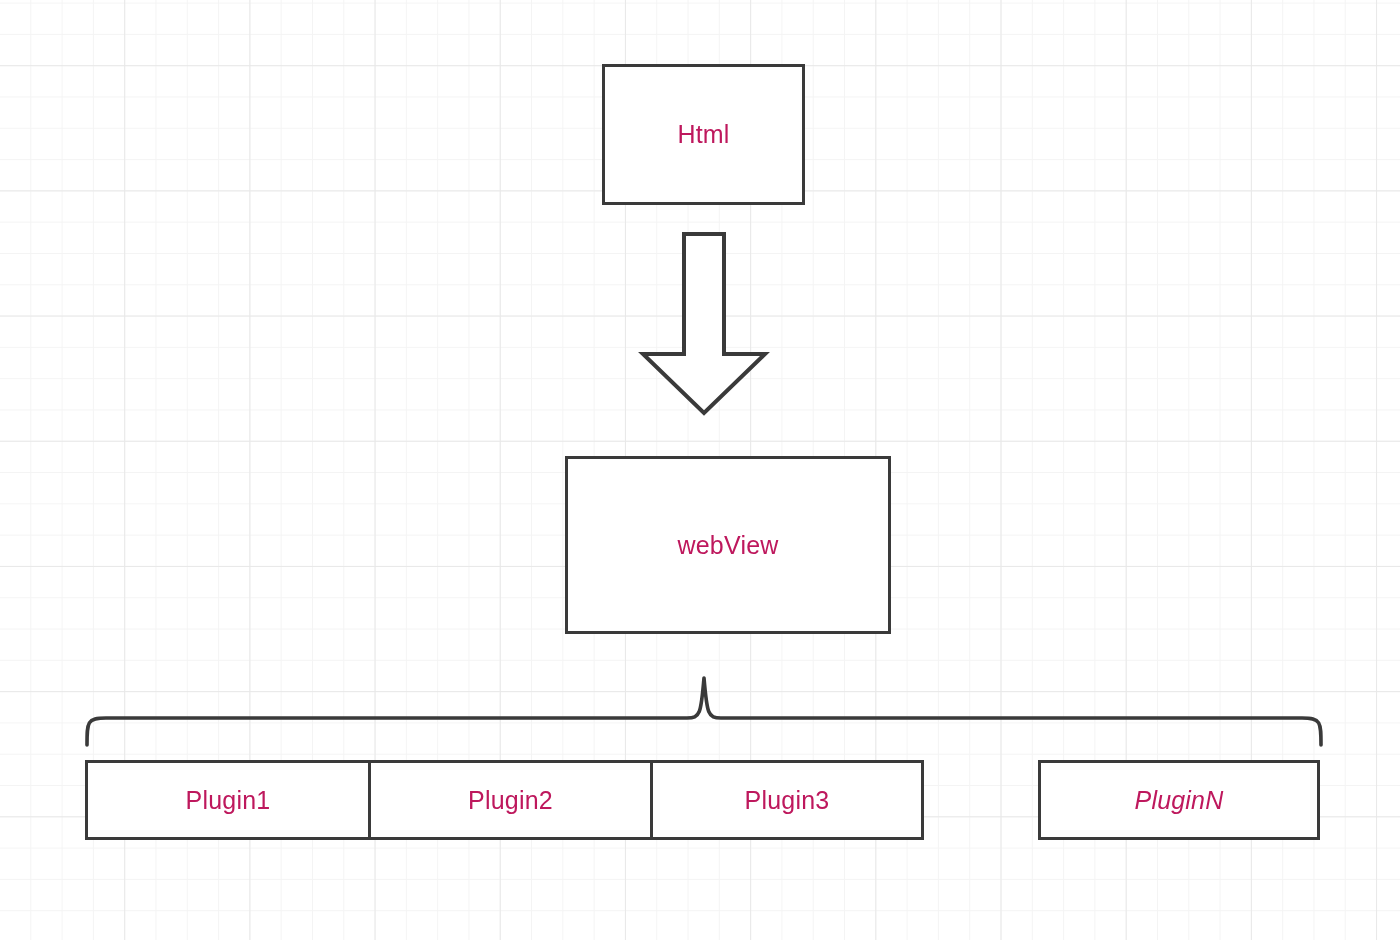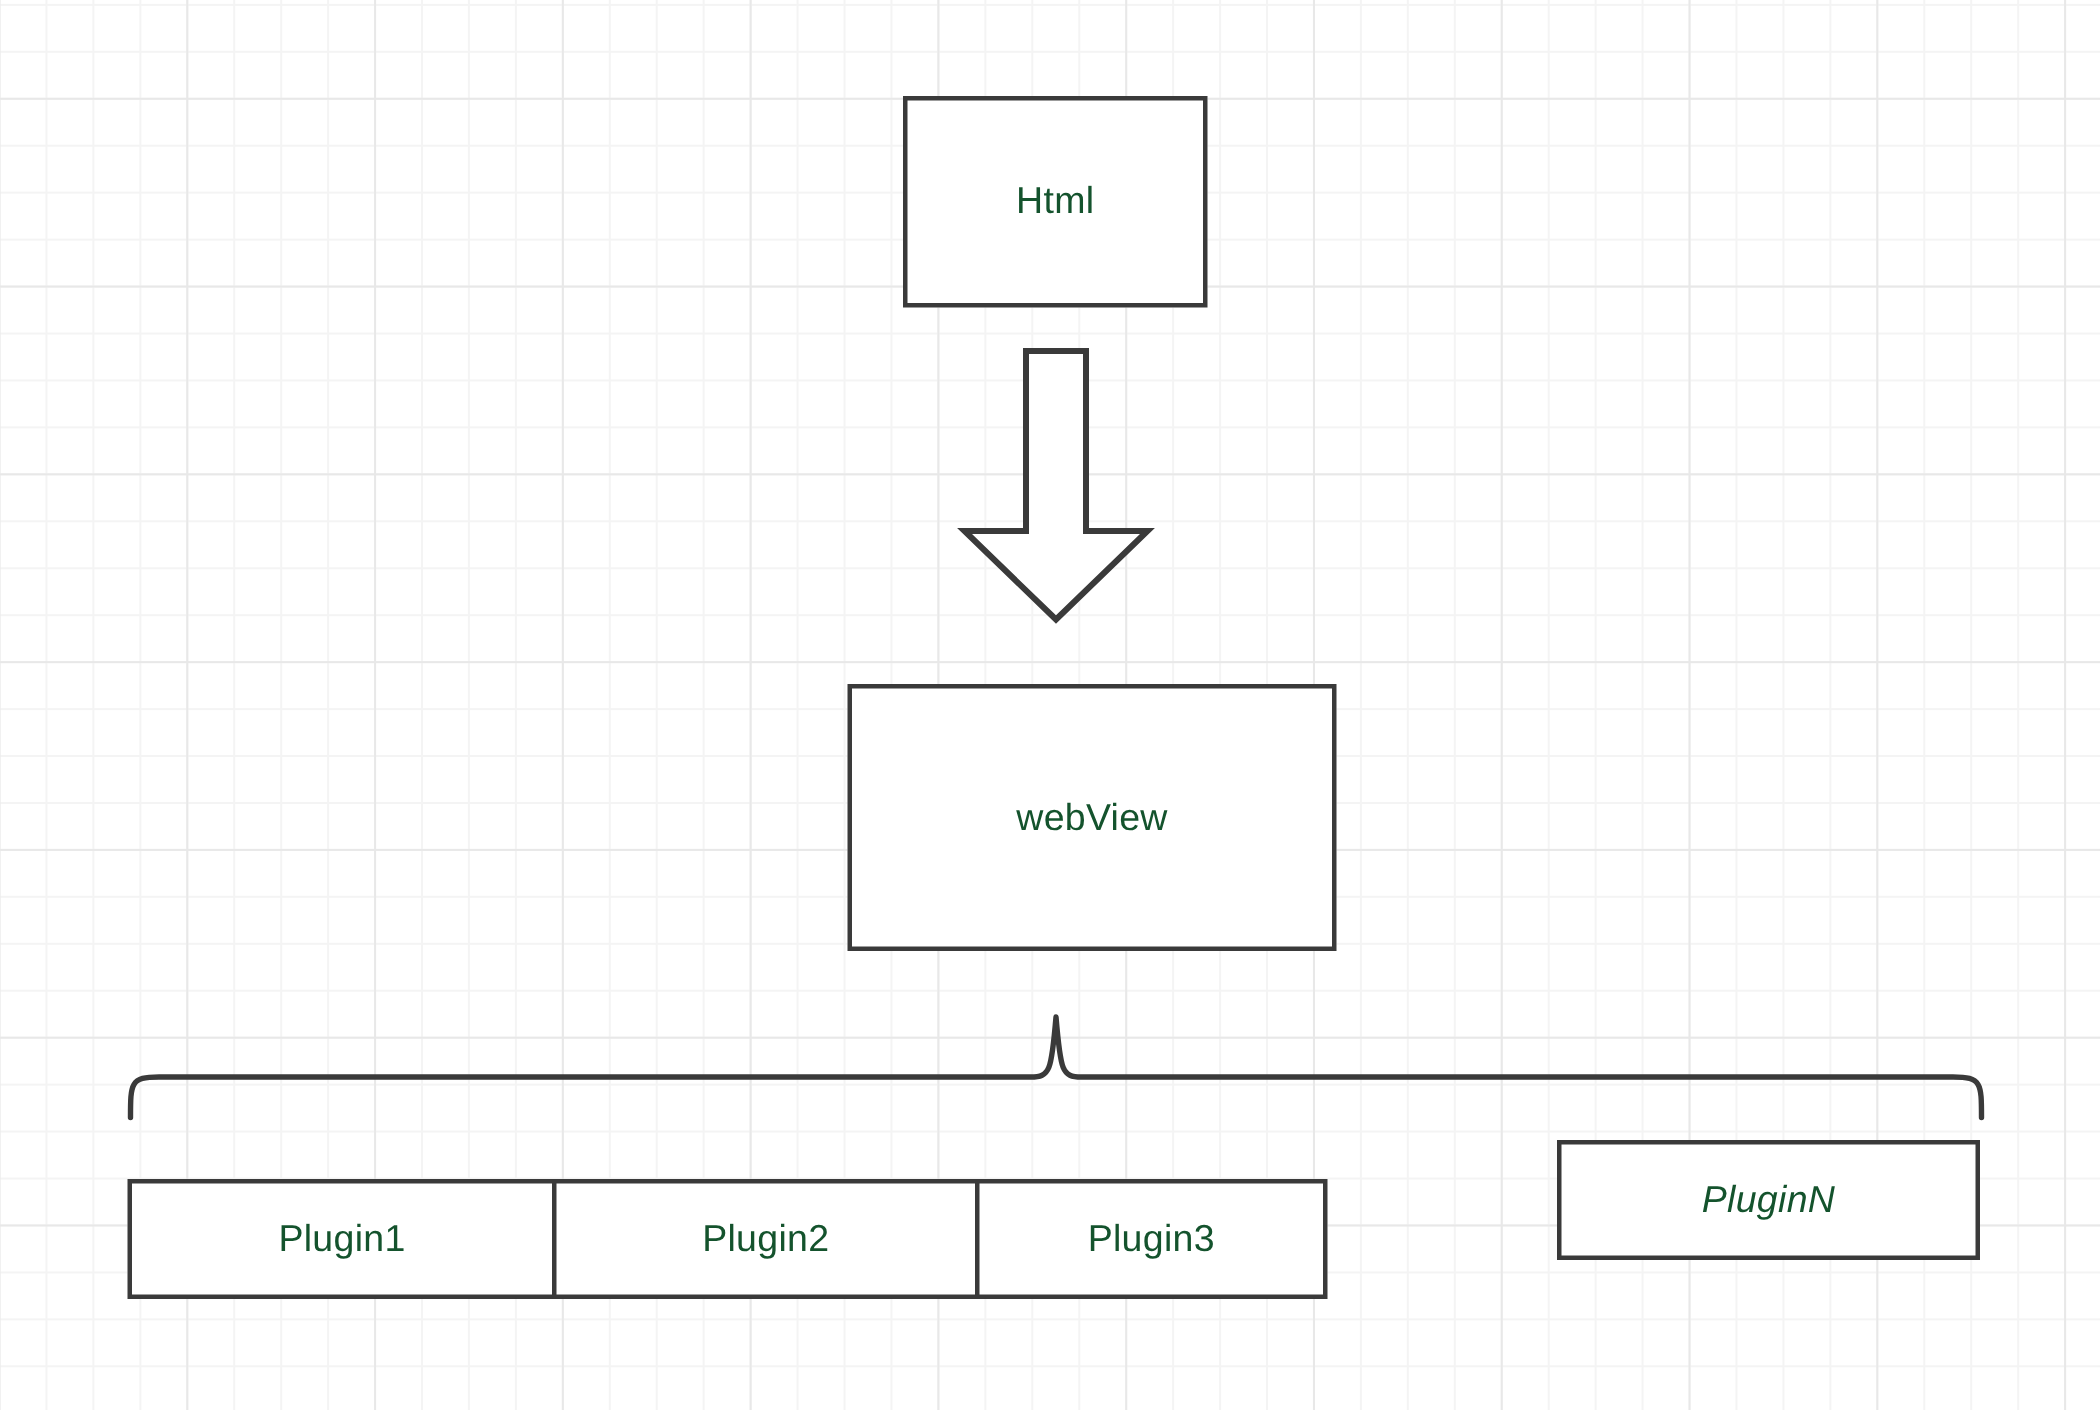--- a/index.html
+++ b/index.html
@@ -38,21 +38,21 @@
     border: 3px solid #3a3a3a;
     display: flex;
     align-items: center;
     justify-content: center;
     color: #3c3c3c;
   }
 
   .node-label {
     font-size: 25px;
     line-height: 1;
-    color: #14532d;
+    color: #be185d;
     letter-spacing: 0.2px;
     white-space: nowrap;
   }
 
   #html-node {
     left: 602px;
     top: 64px;
     width: 203px;
     height: 141px;
   }
@@ -79,38 +79,37 @@
     width: 1270px;
     height: 90px;
   }
 
   .plugin-group {
     position: absolute;
     left: 85px;
     top: 760px;
     height: 80px;
     display: flex;
-    margin-top: 26px;
   }
 
   .plugin-box {
     box-sizing: border-box;
     background: #ffffff;
     border: 3px solid #3a3a3a;
     display: flex;
     align-items: center;
     justify-content: center;
     height: 80px;
   }
   .plugin-box + .plugin-box {
     margin-left: -3px;
   }
   #plugin-1 { width: 286px; }
   #plugin-2 { width: 285px; }
-  #plugin-3 { width: 235px; }
+  #plugin-3 { width: 274px; }
 
   #plugin-n {
     position: absolute;
     left: 1038px;
     top: 760px;
     width: 282px;
     height: 80px;
     box-sizing: border-box;
     background: #ffffff;
     border: 3px solid #3a3a3a;

